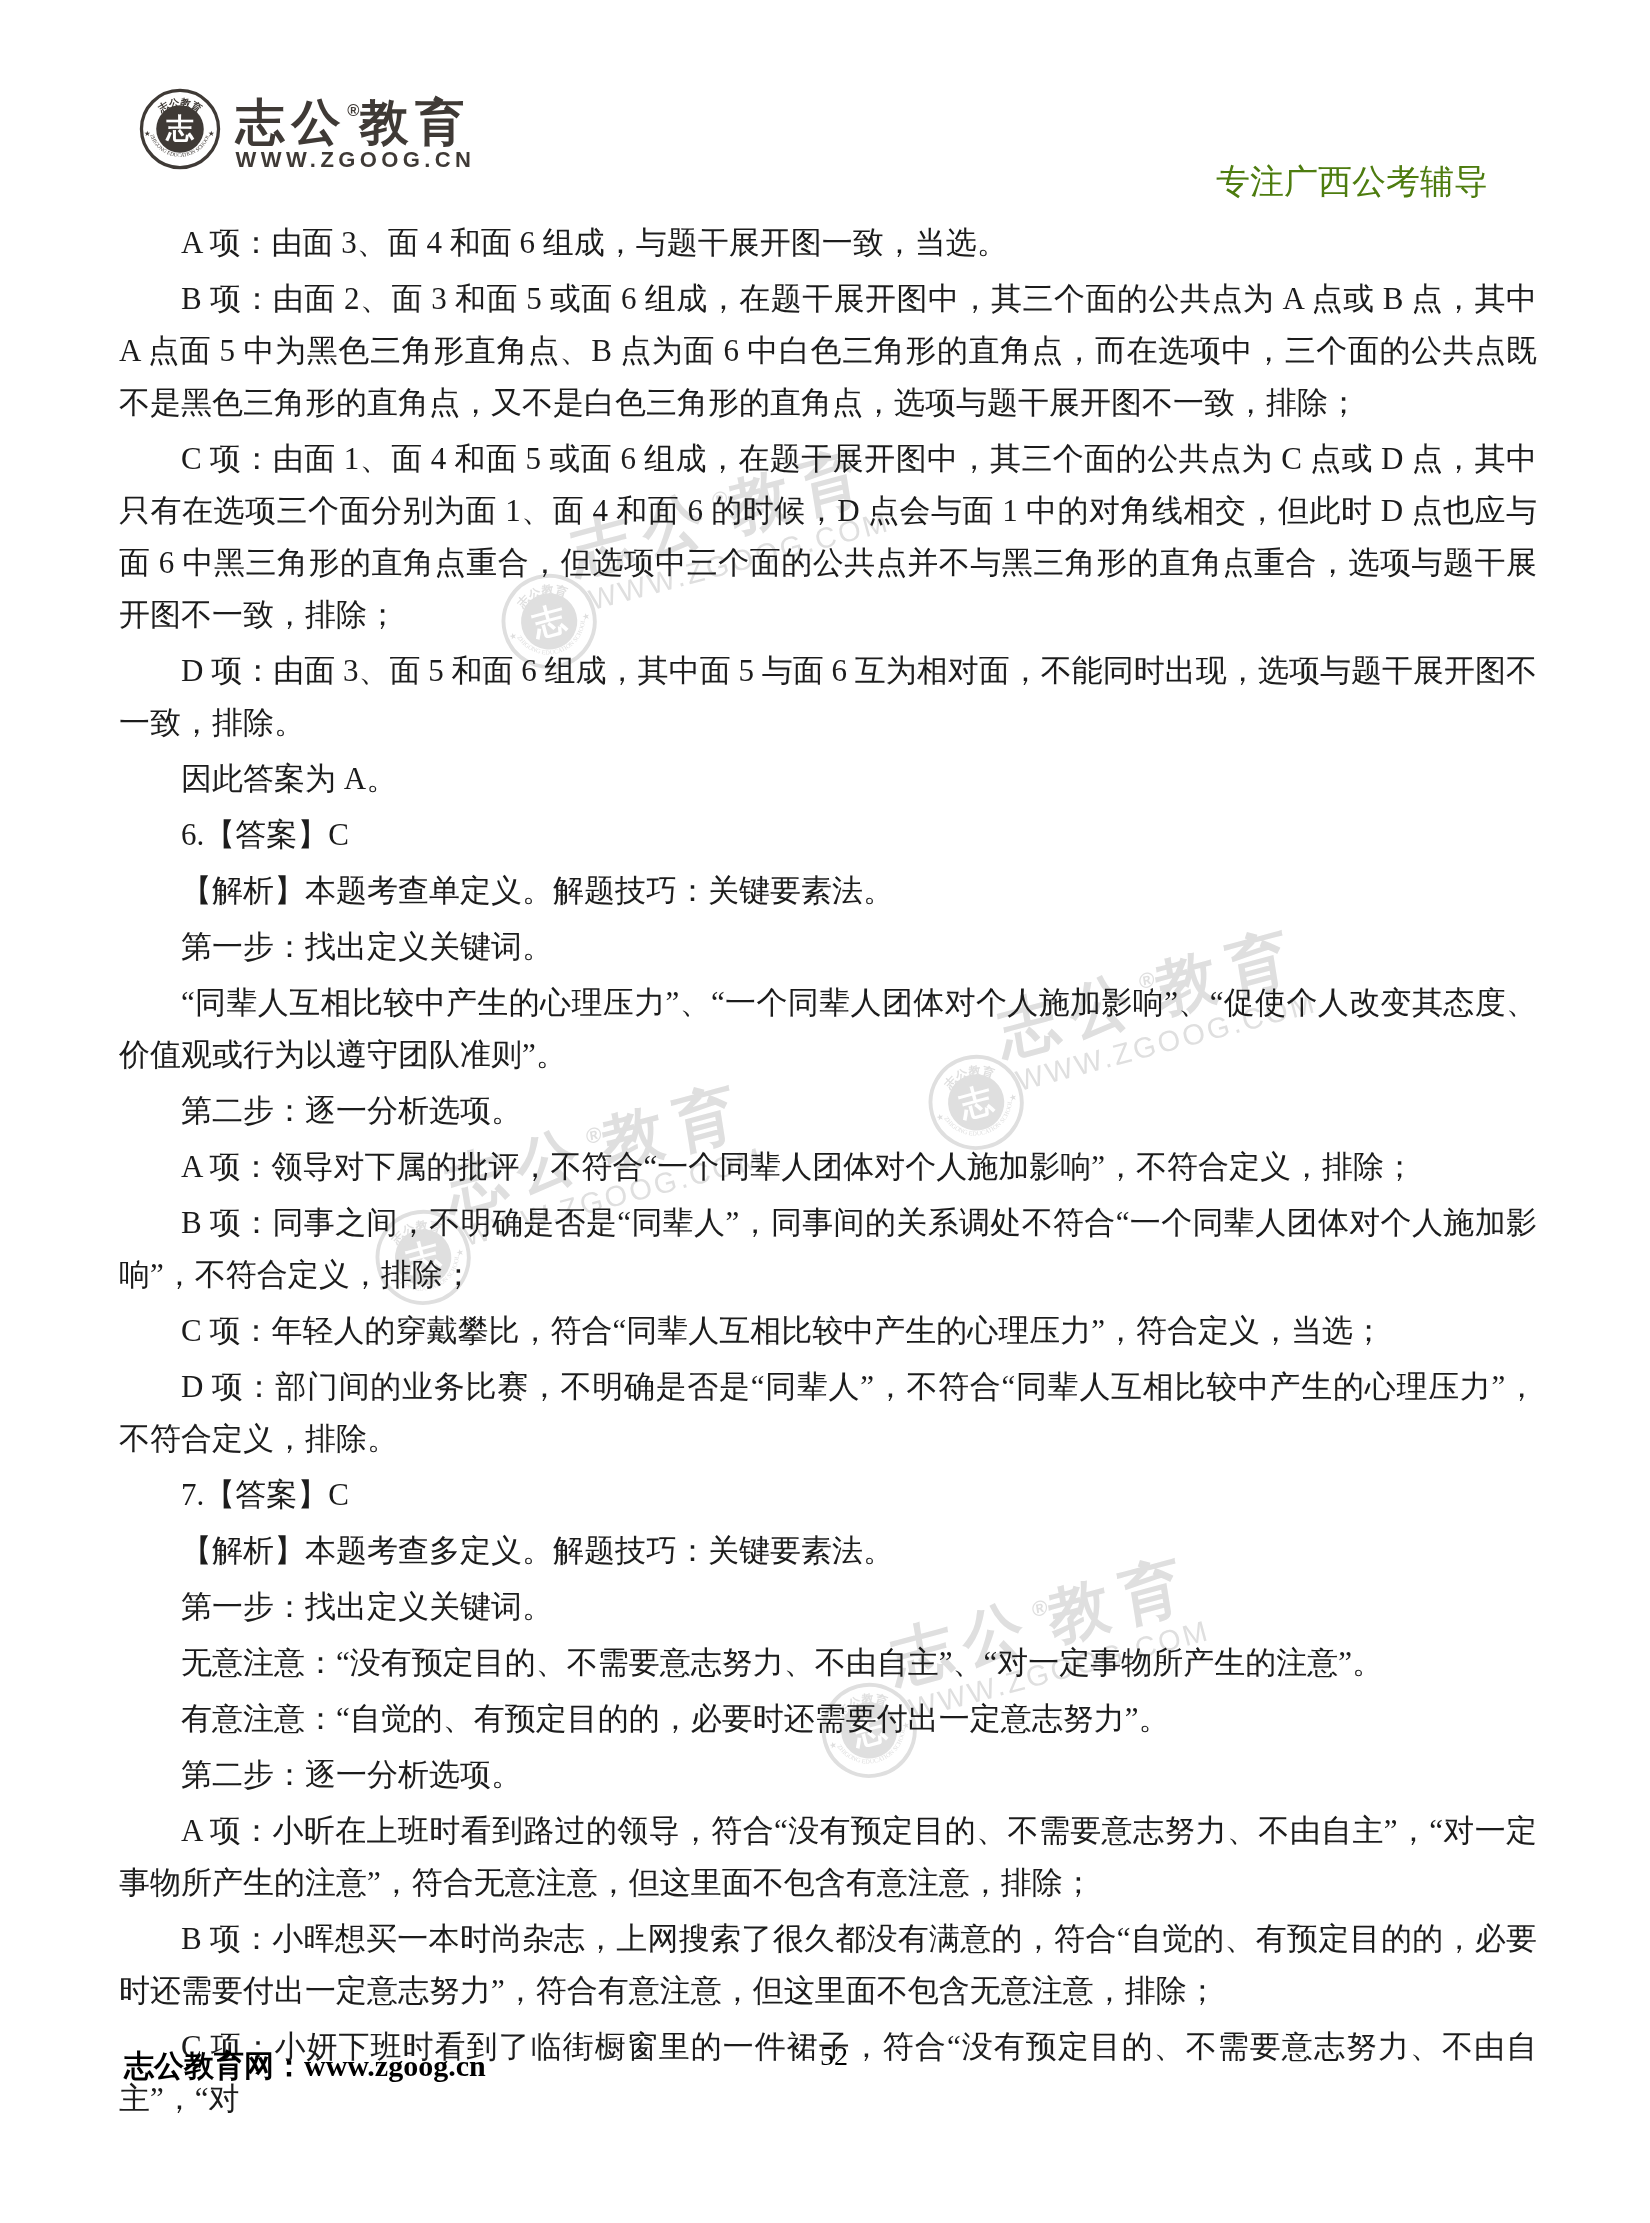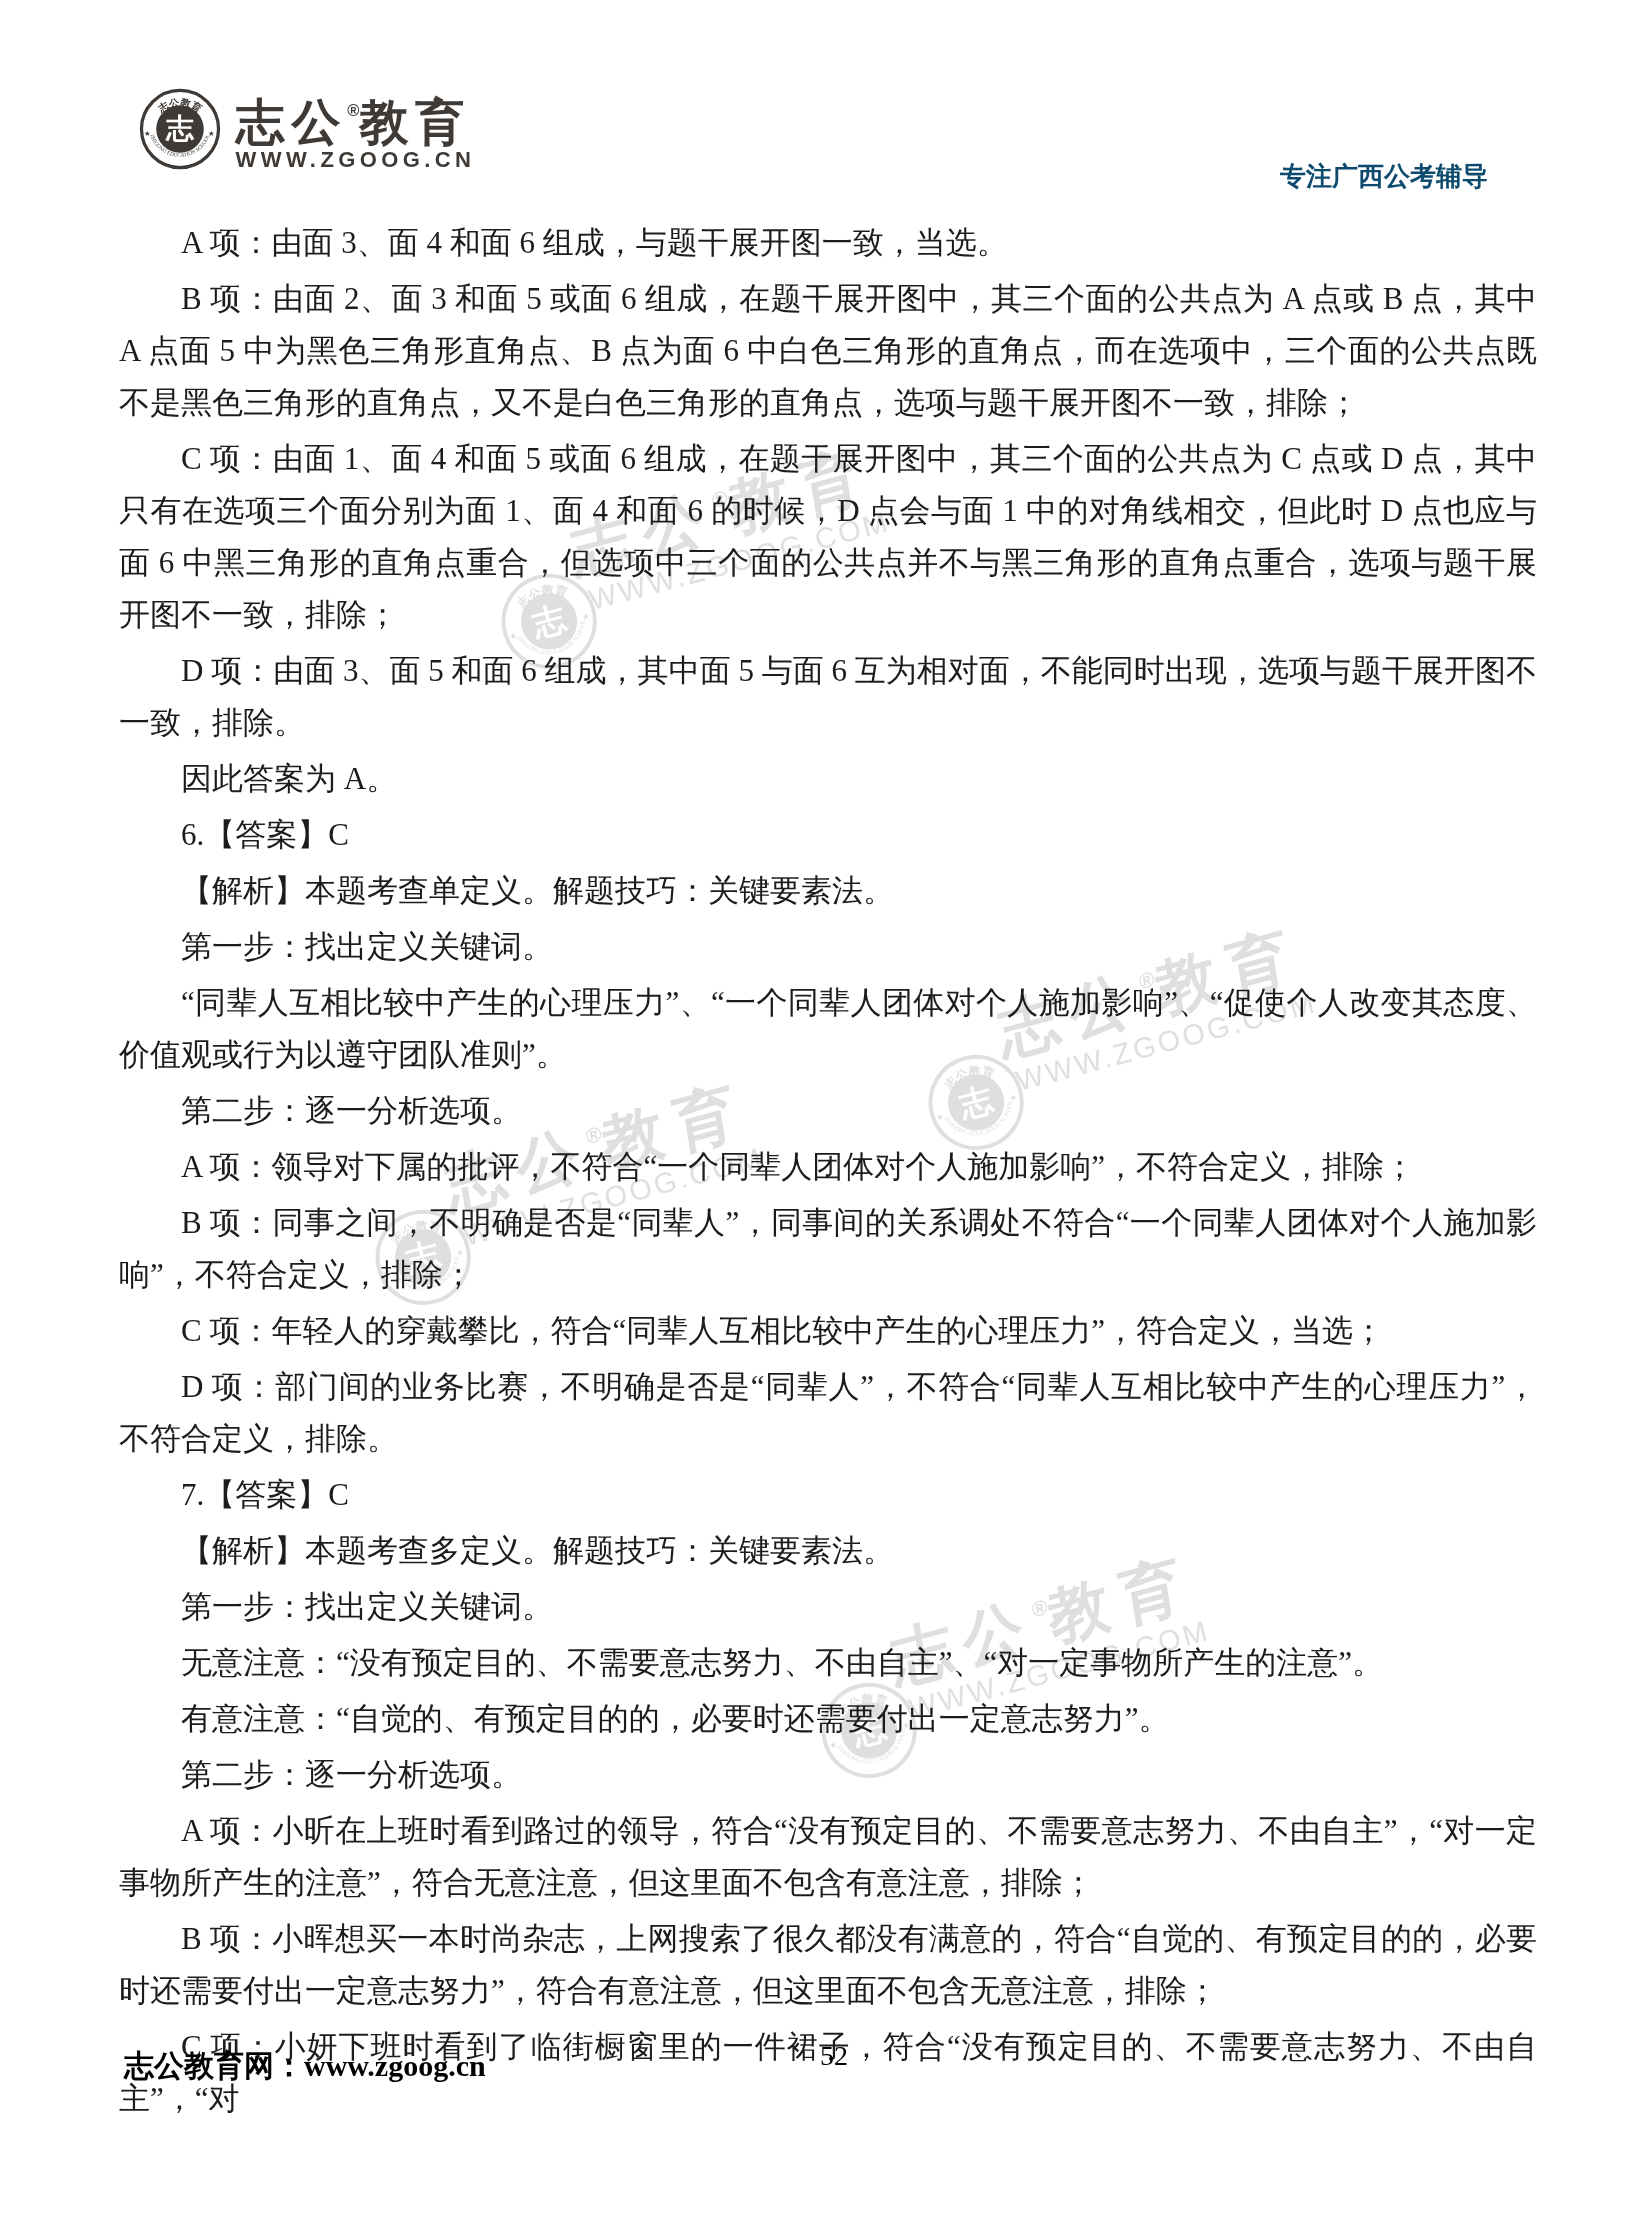--- a/index.html
+++ b/index.html
@@ -67,23 +67,23 @@
   .brand-site{
     font-family:"Liberation Sans","DejaVu Sans",sans-serif;
     font-weight:700;
     font-size:22px;
     letter-spacing:4.4px;
     margin-top:0;
   }
   .tagline{
     position:absolute;
     right:163px;top:159px;
-    font-size:26px;
-    font-weight:700;
-    color:#0c4a6e;
+    font-size:34px;
+    font-weight:400;
+    color:#4d7c0f;
   }
   
   .doc-body{
     position:absolute;
     left:115px;top:213px;
     width:1426px;
     z-index:1;
   }
   .para{
     margin:4px;

